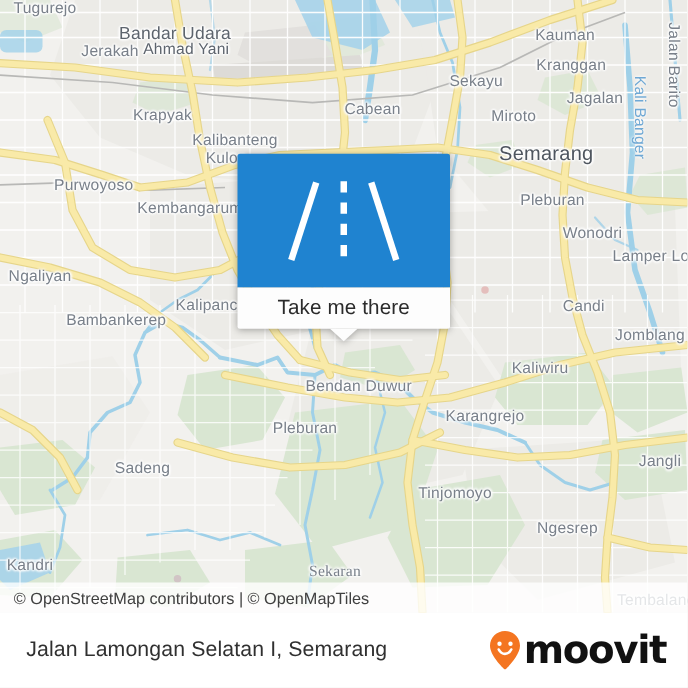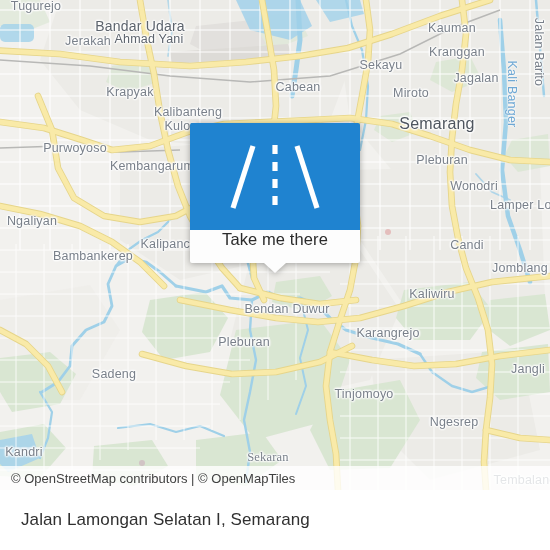--- a/index.html
+++ b/index.html
@@ -44,21 +44,21 @@
     filter:drop-shadow(0 1px 3px rgba(0,0,0,.32));
     z-index:40;
   }
   #popup-head{
     height:107px;background:#1f83d0;
     border-top-left-radius:2px;border-top-right-radius:2px;
     display:flex;align-items:center;justify-content:center;
   }
   #popup-body{
     background:#fdfdfd;height:33px;
-    display:flex;justify-content:center;
+    display:flex;align-items:center;justify-content:center;
     border-bottom-left-radius:2px;border-bottom-right-radius:2px;
   }
   #popup-label{
     font-size:16.5px;color:#2b2b2b;font-weight:400;letter-spacing:.1px;
   }
   #popup-tail{
     position:absolute;left:50%;top:140px;margin-left:-11px;
     width:0;height:0;
     border-left:11px solid transparent;
     border-right:11px solid transparent;
@@ -289,15 +289,24 @@
     </div>
     <div id="popup-tail"></div>
   </div>
 
   <div id="attrib">
     <span id="attrib-text">© OpenStreetMap contributors | © OpenMapTiles</span>
   </div>
 
   <div id="footer">
     <div id="footer-title">Jalan Lamongan Selatan I, Semarang</div>
+    <div id="brand">
+      <svg id="brand-pin" width="26" height="32" viewBox="0 0 26 32">
+        <path d="M13 0.8C6.3 0.8 1 6 1 12.6c0 7.3 9.2 16.6 11.2 18.5.5.5 1.1.5 1.6 0C15.8 29.2 25 19.9 25 12.6 25 6 19.7.8 13 .8z" fill="#f47521"></path>
+        <circle cx="8.6" cy="11" r="1.75" fill="#ffffff"></circle>
+        <circle cx="17.4" cy="11" r="1.75" fill="#ffffff"></circle>
+        <path d="M8 15.6c1.2 2.4 3 3.5 5 3.5s3.8-1.1 5-3.5" stroke="#ffffff" stroke-width="2.1" fill="none" stroke-linecap="round"></path>
+      </svg>
+      <span id="brand-word">moovit</span>
+    </div>
   </div>
 
 </div>
 
 </body></html>

